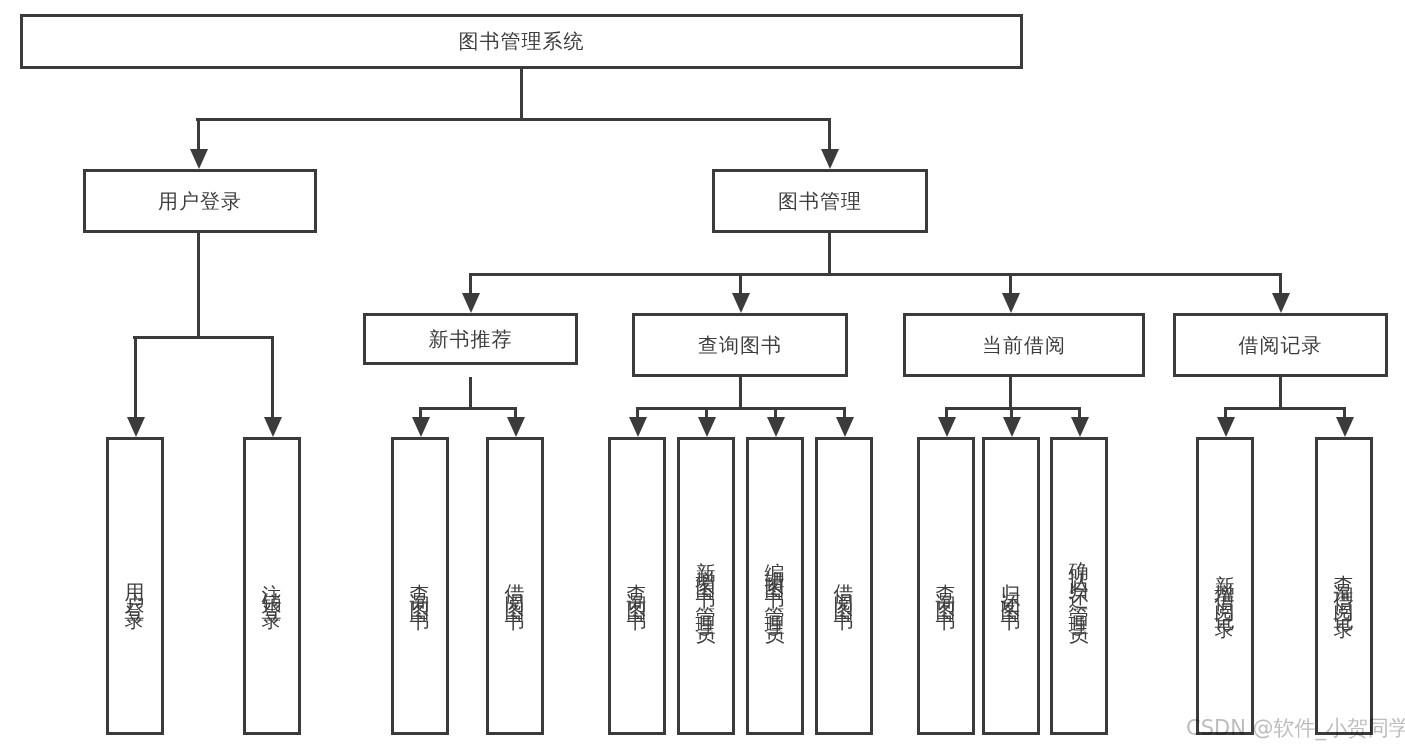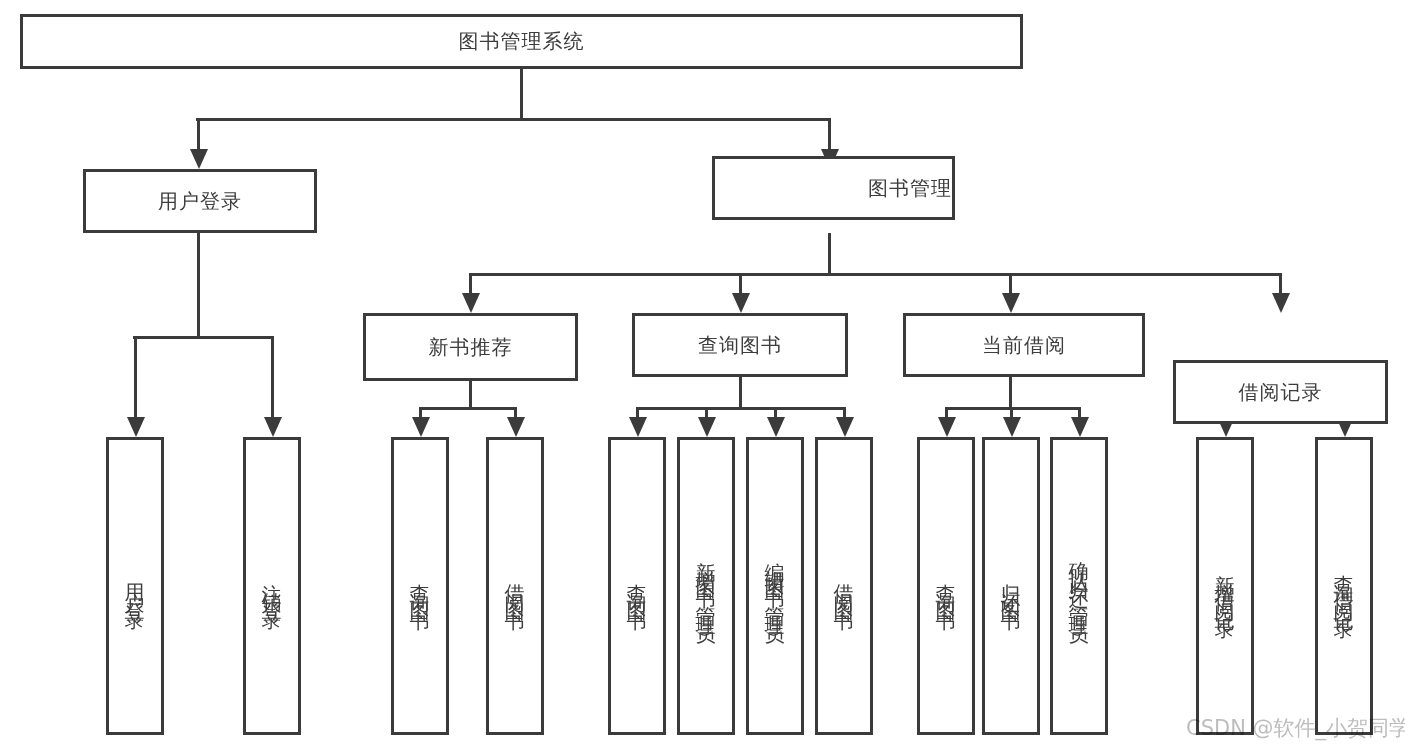--- a/index.html
+++ b/index.html
@@ -81,46 +81,46 @@
   </div>
 
   <div class="vline" style="left:520px; top:69px; height:50px;"></div>
   <div class="hline" style="left:196px; top:118px; width:634px;"></div>
   <div class="varrow" style="left:197px; top:118px; height:32px;"></div>
   <div class="varrow" style="left:828px; top:118px; height:32px;"></div>
 
   <div class="node" style="left:83px; top:169px; width:234px; height:64px;">
     <span>用户登录</span>
   </div>
-  <div class="node" style="left:712px; top:156px; width:243px; height:64px;justify-content:flex-end;">
+  <div class="node" style="left:712px; top:169px; width:216px; height:64px;">
     <span>图书管理</span>
   </div>
 
   <div class="vline" style="left:197px; top:233px; height:105px;"></div>
   <div class="hline" style="left:133px; top:336px; width:141px;"></div>
   <div class="varrow" style="left:134px; top:336px; height:82px;"></div>
   <div class="varrow" style="left:271px; top:336px; height:82px;"></div>
 
   <div class="vline" style="left:828px; top:233px; height:43px;"></div>
   <div class="hline" style="left:469px; top:273px; width:813px;"></div>
   <div class="varrow" style="left:469px; top:273px; height:21px;"></div>
   <div class="varrow" style="left:739px; top:273px; height:21px;"></div>
   <div class="varrow" style="left:1009px; top:273px; height:21px;"></div>
   <div class="varrow" style="left:1279px; top:273px; height:21px;"></div>
 
-  <div class="node" style="left:363px; top:313px; width:215px; height:68px;">
+  <div class="node" style="left:363px; top:313px; width:215px; height:52px;">
     <span>新书推荐</span>
   </div>
   <div class="node" style="left:632px; top:313px; width:216px; height:64px;">
     <span>查询图书</span>
   </div>
   <div class="node" style="left:903px; top:313px; width:242px; height:64px;">
     <span>当前借阅</span>
   </div>
-  <div class="node" style="left:1173px; top:313px; width:215px; height:64px;margin-top:47px;">
+  <div class="node" style="left:1173px; top:313px; width:215px; height:64px;">
     <span>借阅记录</span>
   </div>
 
   <div class="vline" style="left:469px; top:377px; height:32px;"></div>
   <div class="hline" style="left:419px; top:407px; width:98px;"></div>
   <div class="varrow" style="left:419px; top:407px; height:11px;"></div>
   <div class="varrow" style="left:514px; top:407px; height:11px;"></div>
 
   <div class="vline" style="left:739px; top:377px; height:32px;"></div>
   <div class="hline" style="left:636px; top:407px; width:210px;"></div>

